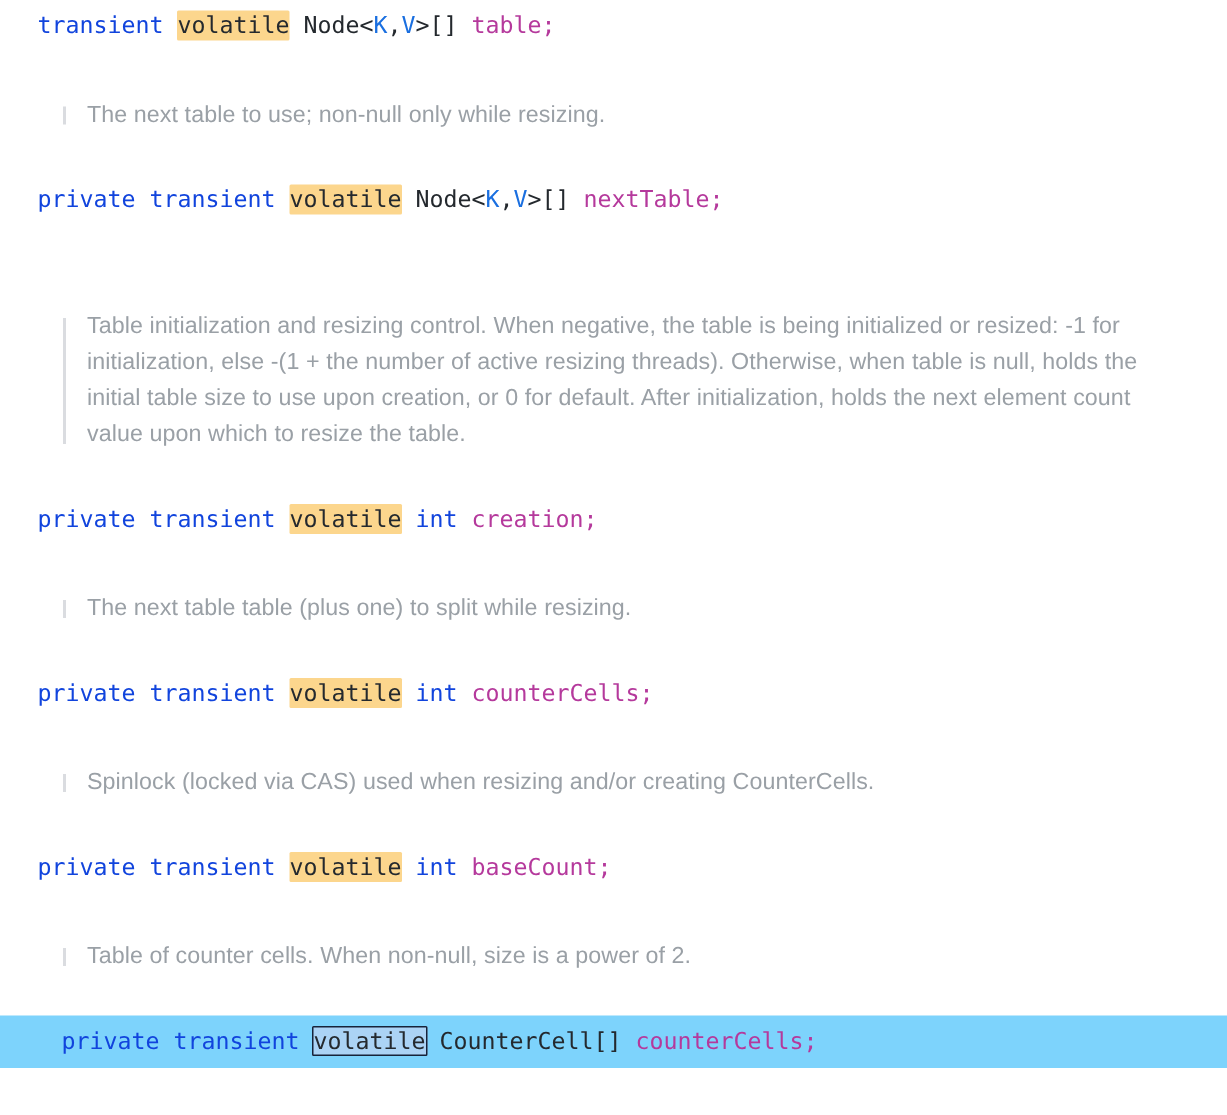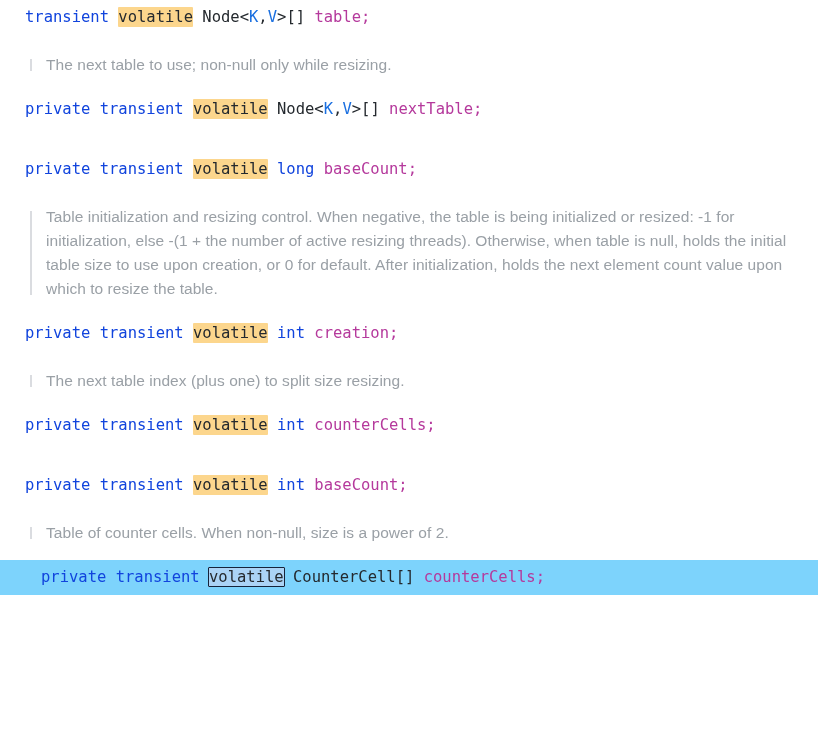--- a/index.html
+++ b/index.html
@@ -55,21 +55,21 @@
     border: 1px solid #16233a;
     padding: 0px 0;
     margin: 0 -1px;
     border-radius: 1px;
   }
 
   
   .doc-block {
     position: relative;
     padding: 0 20px 0 42px;
-    margin: 4px;
+    margin: 16px;
   }
   .doc-block::before {
     content: "";
     position: absolute;
     left: 26px;
     top: 6px;
     bottom: 6px;
     width: 2px;
     background: #dadce0;
   }
@@ -90,34 +90,36 @@
 <div id="doc">
     <div class="code-line"><span class="kw">transient</span><span class="punct"> </span><span class="hit">volatile</span><span class="punct"> </span><span class="type">Node</span><span class="punct">&lt;</span><span class="generic">K</span><span class="punct">,</span><span class="generic">V</span><span class="punct">&gt;[] </span><span class="ident">table</span><span class="semi">;</span></div>
     <div class="gap-md"></div>
     <div class="doc-block">
       <div class="doc-text">The next table to use; non-null only while resizing.</div>
     </div>
     <div class="gap-sm"></div>
     <div class="code-line"><span class="kw">private</span><span class="punct"> </span><span class="kw">transient</span><span class="punct"> </span><span class="hit">volatile</span><span class="punct"> </span><span class="type">Node</span><span class="punct">&lt;</span><span class="generic">K</span><span class="punct">,</span><span class="generic">V</span><span class="punct">&gt;[] </span><span class="ident">nextTable</span><span class="semi">;</span></div>
     <div class="gap-md"></div>
     <div class="gap-sm"></div>
-    <div class="code-line"><span class="kw">private</span><span class="punct"> </span><span class="kw">transient</span><span class="punct"> </span><span class="hit">volatile</span><span class="punct"> </span><span class="kw">long</span><span class="punct"> </span><span class="ident">baseCount</span><span class="semi">;</span></div>
     <div class="gap-md"></div>
     <div class="doc-block">
       <div class="doc-text">Table initialization and resizing control. When negative, the table is being initialized or resized: -1 for initialization, else -(1 + the number of active resizing threads). Otherwise, when table is null, holds the initial table size to use upon creation, or 0 for default. After initialization, holds the next element count value upon which to resize the table.</div>
     </div>
     <div class="gap-sm"></div>
     <div class="code-line"><span class="kw">private</span><span class="punct"> </span><span class="kw">transient</span><span class="punct"> </span><span class="hit">volatile</span><span class="punct"> </span><span class="kw">int</span><span class="punct"> </span><span class="ident">creation</span><span class="semi">;</span></div>
     <div class="gap-md"></div>
     <div class="doc-block">
-      <div class="doc-text">The next table index (plus one) to split size resizing.</div>
+      <div class="doc-text">The next table table (plus one) to split while resizing.</div>
     </div>
     <div class="gap-sm"></div>
     <div class="code-line"><span class="kw">private</span><span class="punct"> </span><span class="kw">transient</span><span class="punct"> </span><span class="hit">volatile</span><span class="punct"> </span><span class="kw">int</span><span class="punct"> </span><span class="ident">counterCells</span><span class="semi">;</span></div>
     <div class="gap-md"></div>
+    <div class="doc-block">
+      <div class="doc-text">Spinlock (locked via CAS) used when resizing and/or creating CounterCells.</div>
+    </div>
     <div class="gap-sm"></div>
     <div class="code-line"><span class="kw">private</span><span class="punct"> </span><span class="kw">transient</span><span class="punct"> </span><span class="hit">volatile</span><span class="punct"> </span><span class="kw">int</span><span class="punct"> </span><span class="ident">baseCount</span><span class="semi">;</span></div>
     <div class="gap-md"></div>
     <div class="doc-block">
       <div class="doc-text">Table of counter cells. When non-null, size is a power of 2.</div>
     </div>
     <div class="gap-sm"></div>
     <div class="code-line row-active"><span class="kw">private</span><span class="punct"> </span><span class="kw">transient</span><span class="punct"> </span><span class="hit current">volatile</span><span class="punct"> </span><span class="type">CounterCell</span><span class="punct">[] </span><span class="ident">counterCells</span><span class="semi">;</span></div>
   </div>
 

